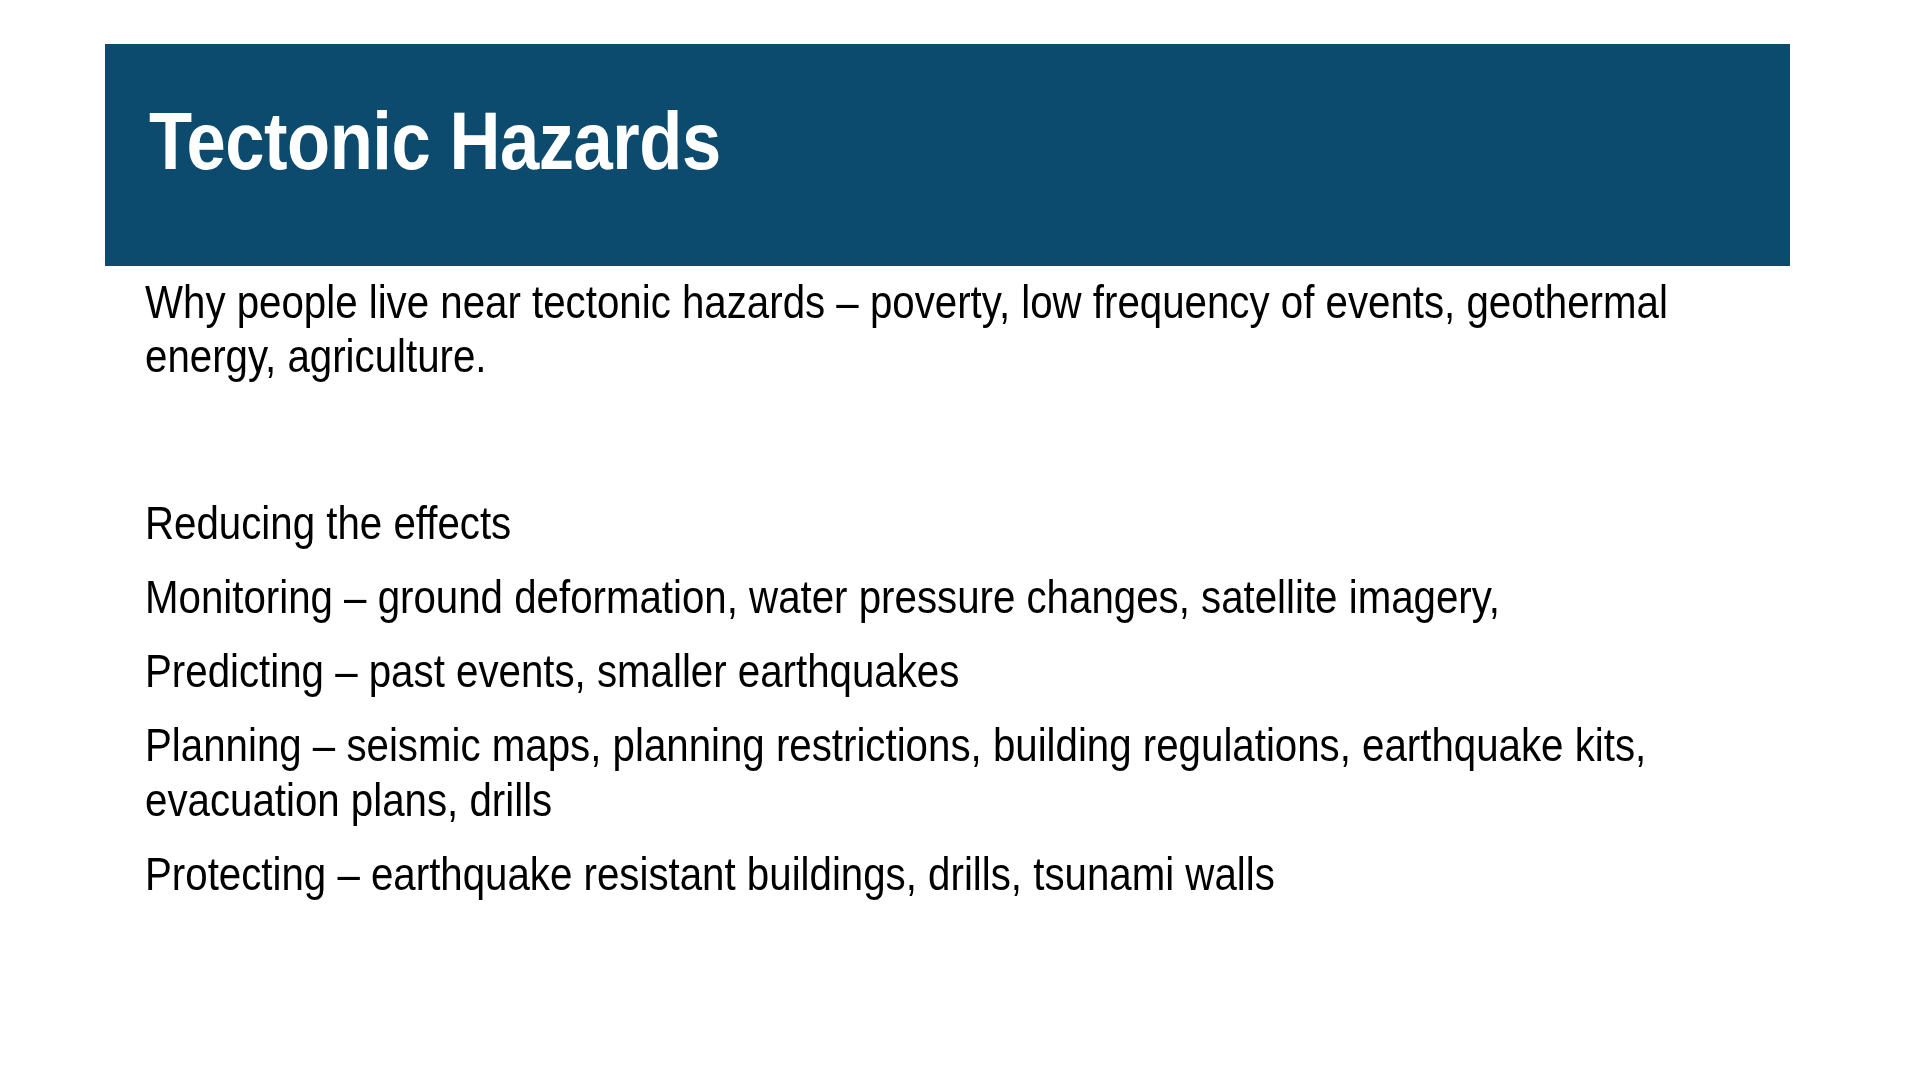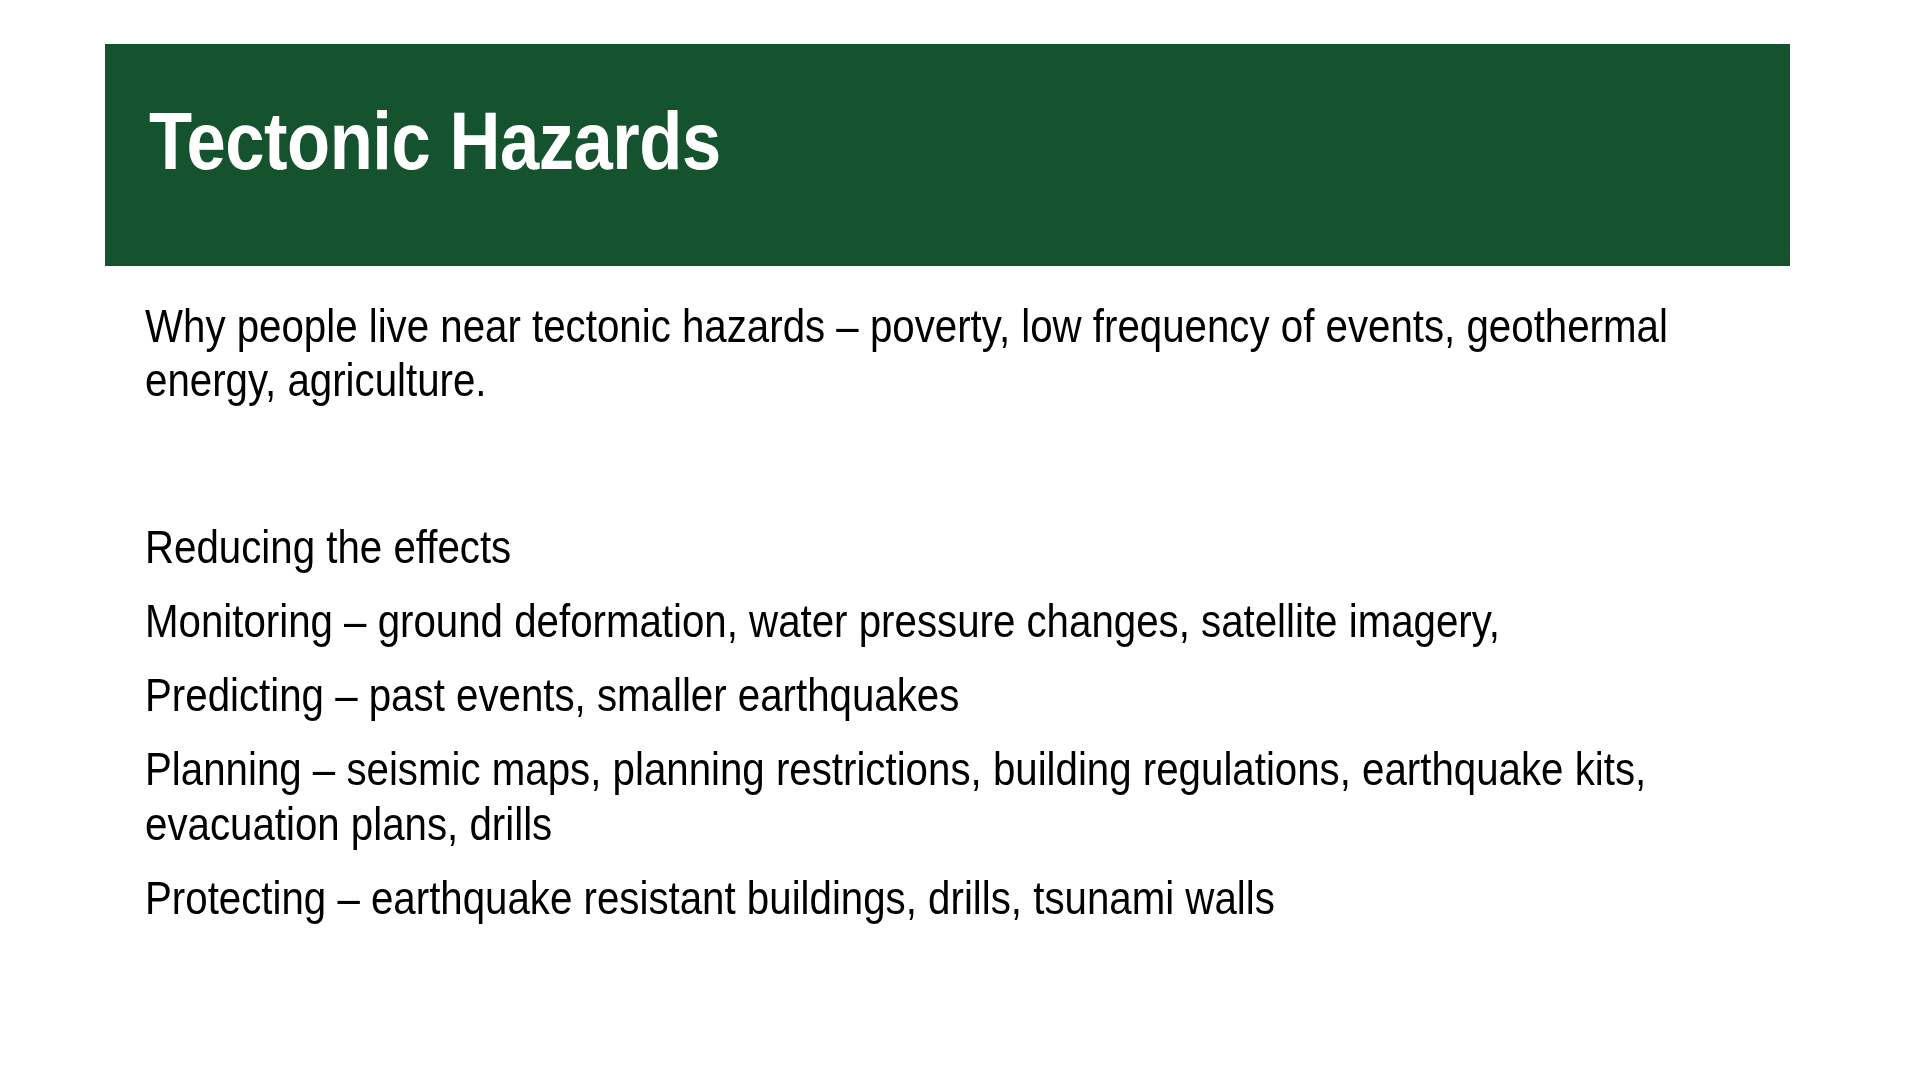--- a/index.html
+++ b/index.html
@@ -48,21 +48,21 @@
     letter-spacing: -0.5px;
     transform: scaleX(0.86);
     transform-origin: left top;
     white-space: nowrap;
   }
 
   
   .body-content {
     position: absolute;
     left: 145px;
-    top: 299px;
+    top: 275px;
     width: 1620px;
   }
 
   .para {
     margin: 0;
     color: #000000;
     font-family: "Liberation Sans Narrow", "Liberation Sans", "DejaVu Sans Condensed", sans-serif;
     font-size: 46px;
     line-height: 1.18;
     letter-spacing: 0px;
@@ -77,21 +77,21 @@
 
   .spacer-para {
     height: 72px;
   }
 </style>
 </head>
 <body>
 
 <div class="slide" style="background: rgb(255, 255, 255);">
 
-  <div class="title-banner" style="background: #14532d;">
+  <div class="title-banner" style="background: #0c4a6e;">
     <h1 class="title-text" style="color: rgb(255, 255, 255);">Tectonic Hazards</h1>
   </div>
 
   <div class="body-content">
 
     <p class="para" style="color: rgb(0, 0, 0);">Why people live near tectonic hazards – poverty, low frequency of events, geothermal energy, agriculture.</p>
 
     <p class="para spacer-para" style="color: rgb(0, 0, 0);"></p>
 
     <p class="para" style="color: rgb(0, 0, 0);">Reducing the effects</p>

